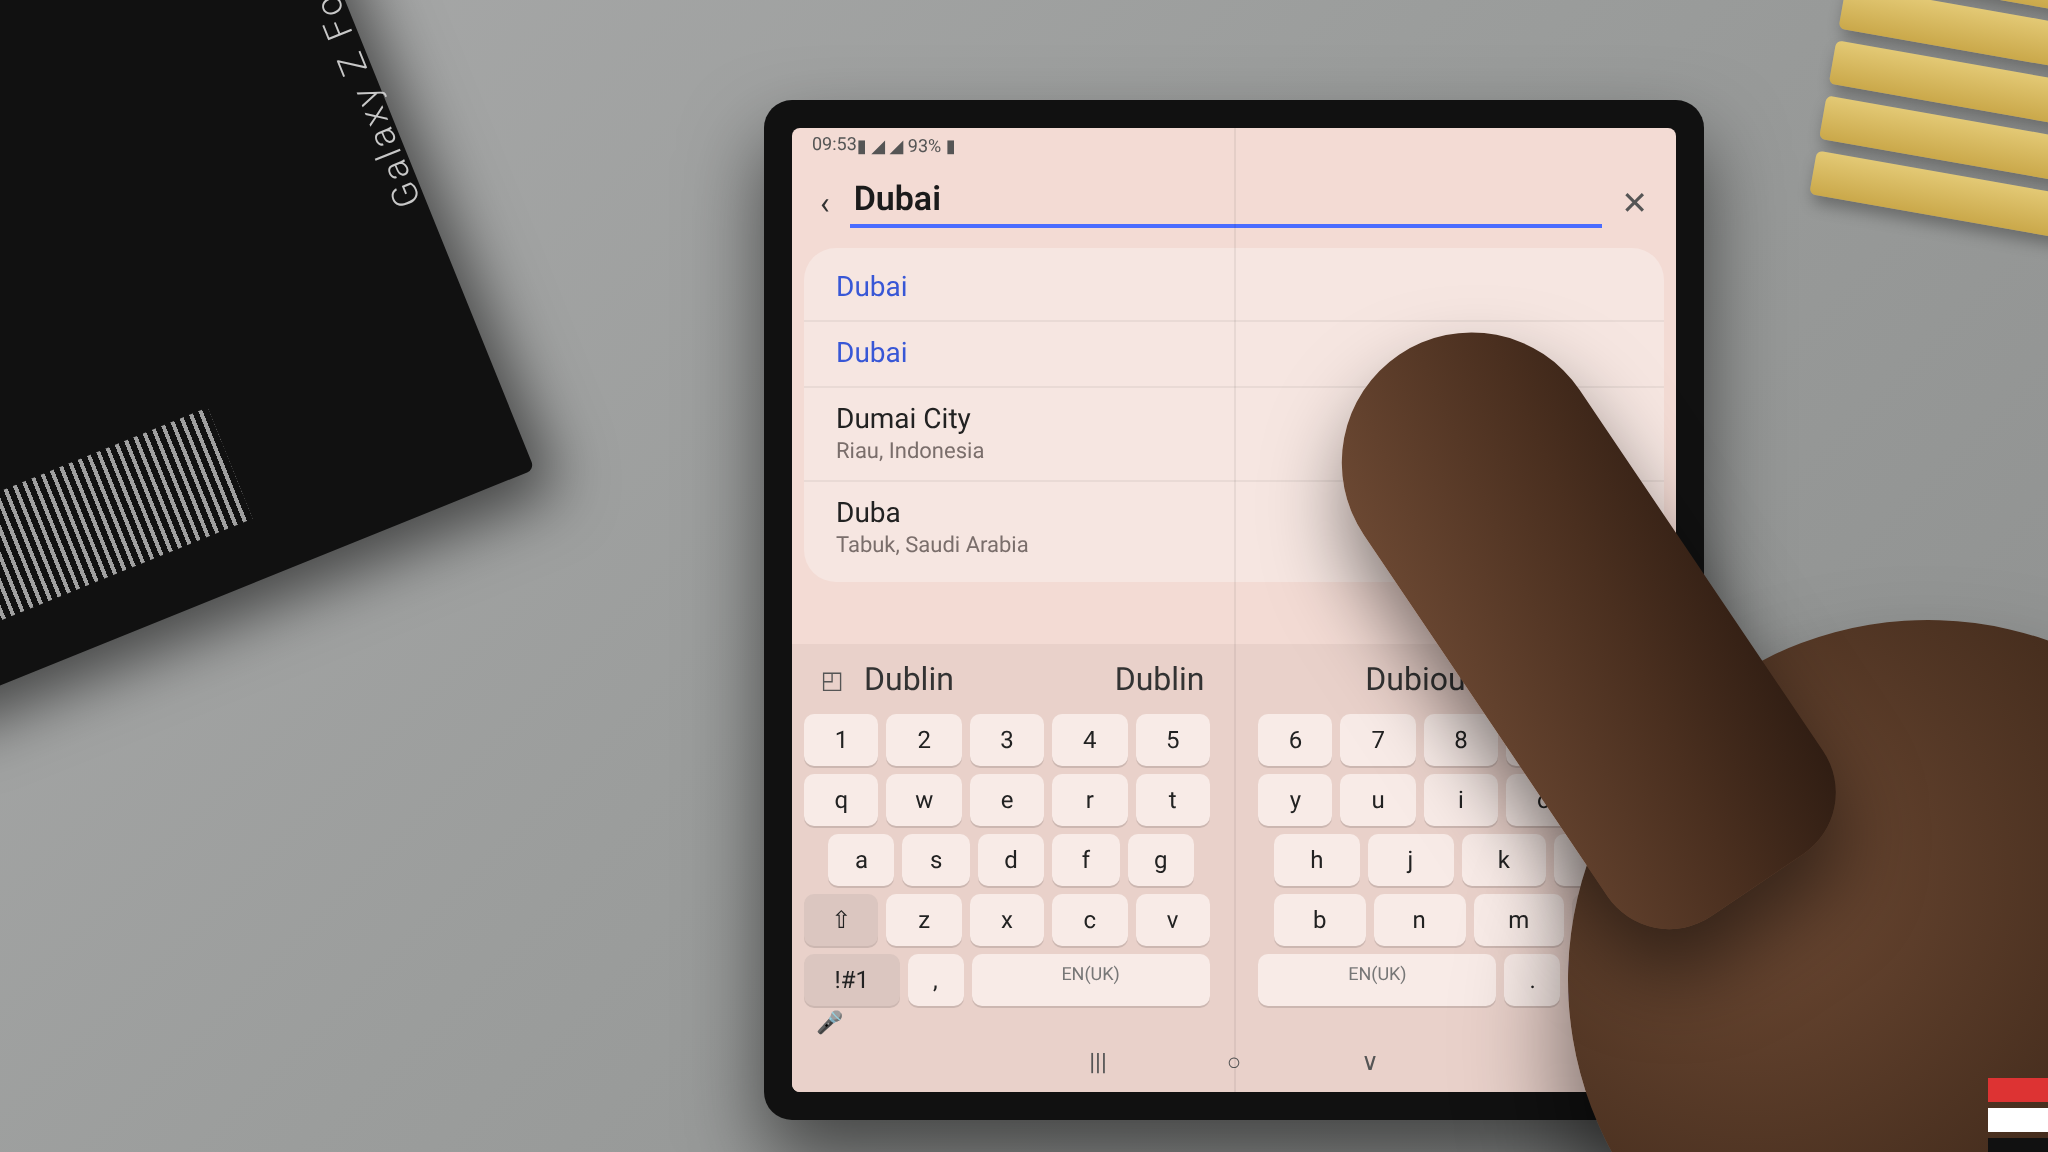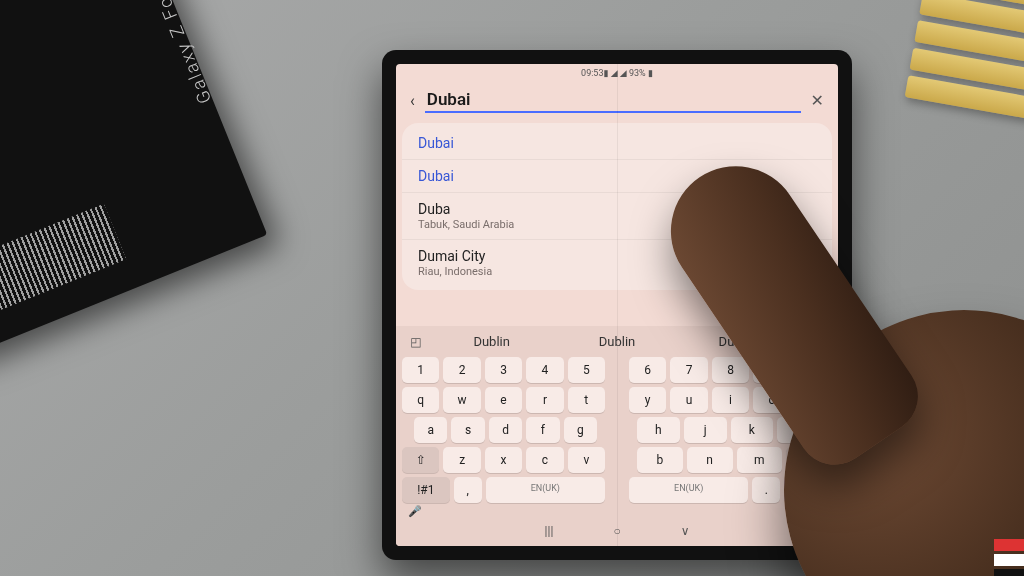--- a/index.html
+++ b/index.html
@@ -95,21 +95,21 @@
     content: "";
     position: absolute;
     top: 0;
     left: 50%;
     width: 1px;
     height: 100%;
     background: rgba(0,0,0,.06);
   }
   .status-bar {
     display: flex;
-    justify-content: center;
+    justify-content: flex-start;
     font-size: 9px;
     padding: 4px 10px;
     color: #555;
   }
   .search-row {
     display: flex;
     align-items: center;
     padding: 6px 14px 10px;
     gap: 10px;
   }
@@ -178,22 +178,21 @@
     width: 20px;
     height: 18px;
     display: flex;
     align-items: center;
     justify-content: center;
     font-size: 12px;
     color: #555;
   }
   .suggestion {
     flex: 1;
-    text-align: center;
-    font-size: 13px;
+    font-size: 16px;
     color: #333;
     cursor: pointer;
     padding: 2px 0;
   }
   .kb-split {
     display: flex;
     justify-content: space-between;
     gap: 24px;
   }
   .kb-half {
@@ -331,26 +330,26 @@
 
       <div class="results">
         <div class="results-card">
           <div class="result">
             <div class="result-title match">Dubai</div>
           </div>
           <div class="result">
             <div class="result-title match">Dubai</div>
           </div>
           <div class="result">
+            <div class="result-title">Dumai City</div>
+            <div class="result-sub">Riau, Indonesia</div>
+          </div>
+          <div class="result">
             <div class="result-title">Duba</div>
             <div class="result-sub">Tabuk, Saudi Arabia</div>
-          </div>
-          <div class="result">
-            <div class="result-title">Dumai City</div>
-            <div class="result-sub">Riau, Indonesia</div>
           </div>
         </div>
       </div>
 
       <div class="kb-wrap">
 
         <div class="suggestion-row">
           <div class="sug-icon">◰</div>
           <div class="suggestion">Dublin</div>
           <div class="suggestion">Dublin</div>

